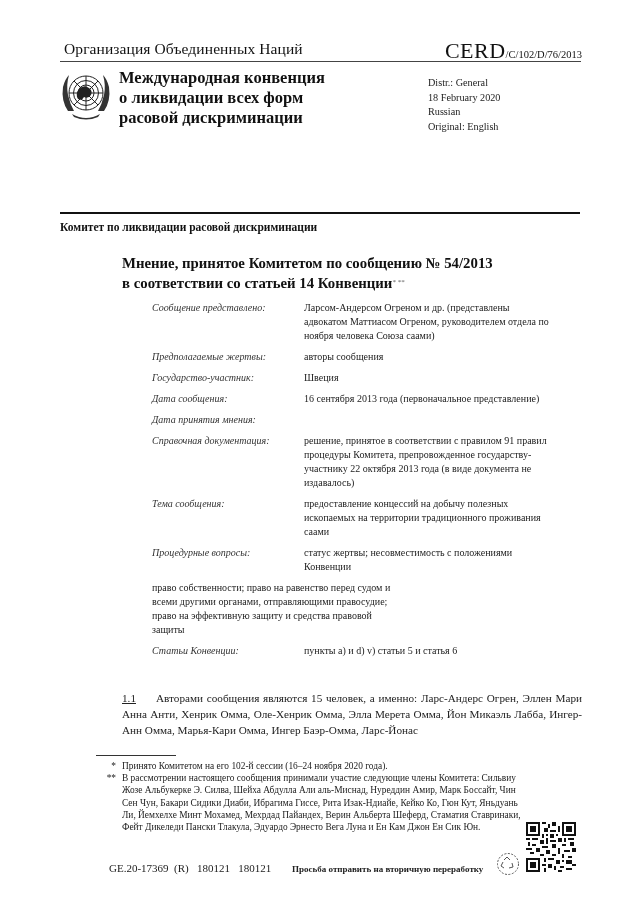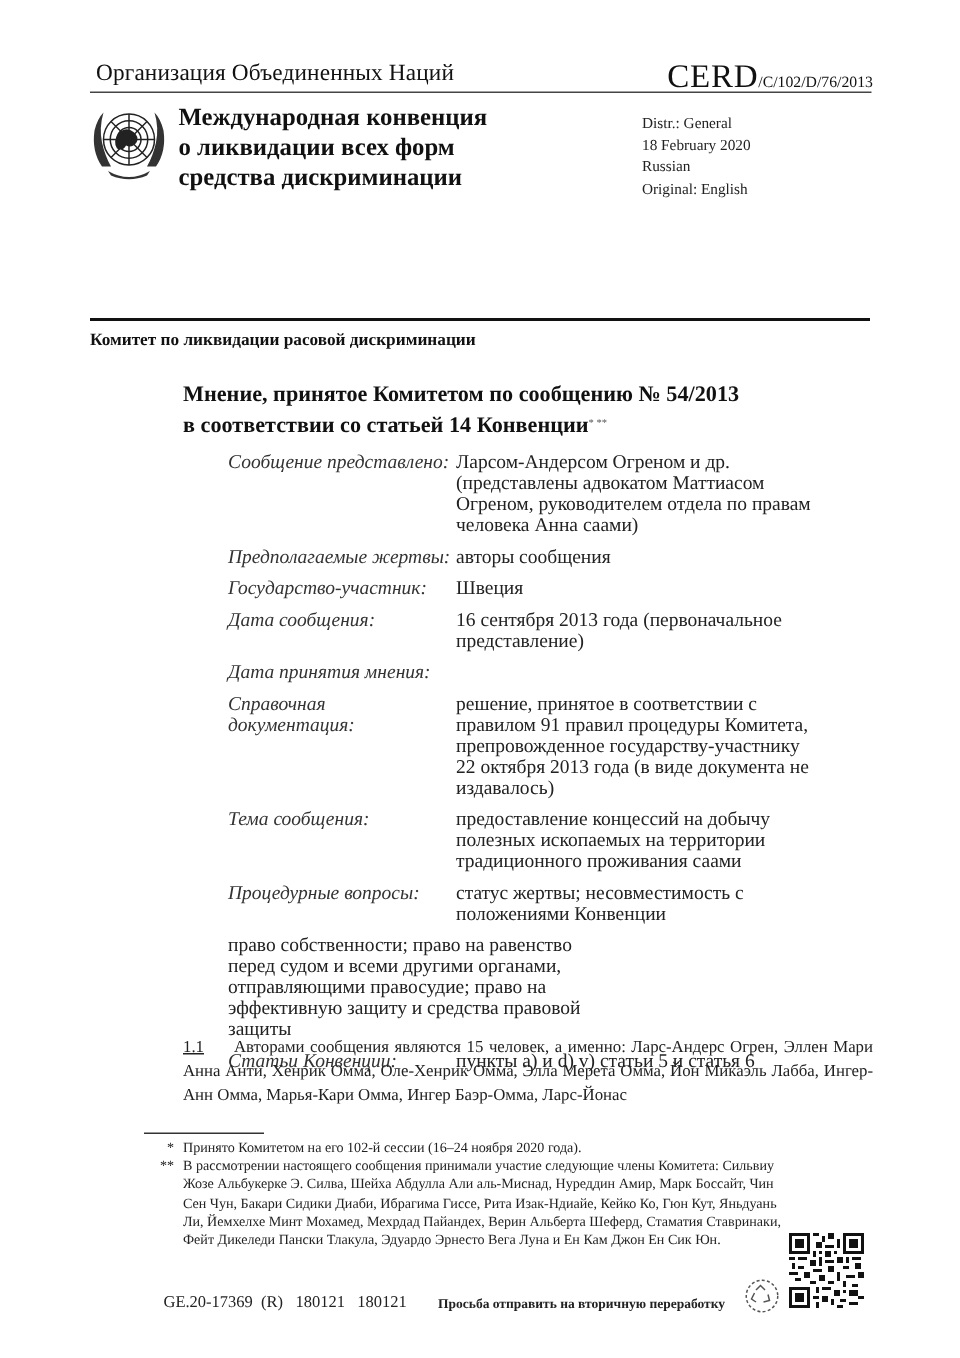--- a/index.html
+++ b/index.html
@@ -14,21 +14,21 @@
     .symbol .small { font-size: 10.5px; }
     .rule-top { left: 60px; top: 61px; width: 521px; height: 1px; background: #444; }
     .emblem { left: 60px; top: 67px; width: 52px; height: 56px; }
     .conv-title { left: 119px; top: 68px; font-size: 16.5px; font-weight: bold; line-height: 20px; }
     .distr { left: 428px; top: 76px; font-size: 10.2px; line-height: 14.5px; color: #222; }
     .rule-mid { left: 60px; top: 212px; width: 520px; height: 2px; background: #111; }
     .committee { left: 60px; top: 221px; font-size: 11.5px; font-weight: bold; }
     .view-title { left: 122px; top: 254px; font-size: 14.8px; font-weight: bold; line-height: 19px; }
     .view-title sup { font-size: 7px; font-weight: normal; color: #555; vertical-align: 4px; }
     .meta-table { left: 152px; top: 301px; width: 400px; }
-    .meta-row { display: flex; font-size: 13px; line-height: 14px; margin-bottom: 7px; }
+    .meta-row { display: flex; font-size: 10px; line-height: 14px; margin-bottom: 7px; }
     .meta-label { width: 152px; flex: none; font-style: italic; color: #333; }
     .meta-value { width: 245px; color: #222; }
     .para { left: 122px; top: 690px; width: 460px; font-size: 11.2px; line-height: 16px; text-align: justify; color: #222; }
     .para .num { display: inline-block; width: 34px; text-decoration: underline; }
     .fn-rule { left: 96px; top: 755px; width: 80px; height: 1px; background: #333; }
     .footnotes { left: 96px; top: 760px; width: 430px; font-size: 9.4px; line-height: 12.2px; color: #222; }
     .fn { display: flex; }
     .fn-mark { width: 26px; flex: none; text-align: right; padding-right: 6px; box-sizing: border-box; }
     .job-no { left: 62px; top: 862px; font-size: 11px; color: #222; }
     .recycle-text { left: 292px; top: 864px; font-size: 9px; font-weight: bold; color: #222; }
@@ -63,21 +63,21 @@
       <path d="M8 44 q-7 -10 -5 -24 q2 -8 6 -12 q-3 10 -1 20 q2 9 6 16z"></path>
       <path d="M44 44 q7 -10 5 -24 q-2 -8 -6 -12 q3 10 1 20 q-2 9 -6 16z"></path>
       <path d="M12 47 q14 8 28 0 l-2 3 q-12 5 -24 0z"></path>
     </g>
   </svg>
 </div>
 
 <div class="abs conv-title">
   <div>Международная конвенция</div>
   <div>о ликвидации всех форм</div>
-  <div>средства дискриминации</div>
+  <div>расовой дискриминации</div>
 </div>
 
 <div class="abs distr">
   <div>Distr.: General</div>
   <div>18 February 2020</div>
   <div>Russian</div>
   <div>Original: English</div>
 </div>
 
 <div class="abs rule-mid"></div>
@@ -85,21 +85,21 @@
 <div class="abs committee">Комитет по ликвидации расовой дискриминации</div>
 
 <div class="abs view-title">
   <div>Мнение, принятое Комитетом по сообщению № 54/2013</div>
   <div><span>в соответствии со статьей 14 Конвенции</span><sup>* **</sup></div>
 </div>
 
 <div class="abs meta-table">
   <div class="meta-row">
     <div class="meta-label">Сообщение представлено:</div>
-    <div class="meta-value">Ларсом-Андерсом Огреном и др. (представлены адвокатом Маттиасом Огреном, руководителем отдела по правам человека Анна саами)</div>
+    <div class="meta-value">Ларсом-Андерсом Огреном и др. (представлены адвокатом Маттиасом Огреном, руководителем отдела по ноября человека Союза саами)</div>
   </div>
   <div class="meta-row">
     <div class="meta-label">Предполагаемые жертвы:</div>
     <div class="meta-value">авторы сообщения</div>
   </div>
   <div class="meta-row">
     <div class="meta-label">Государство-участник:</div>
     <div class="meta-value">Швеция</div>
   </div>
   <div class="meta-row">

